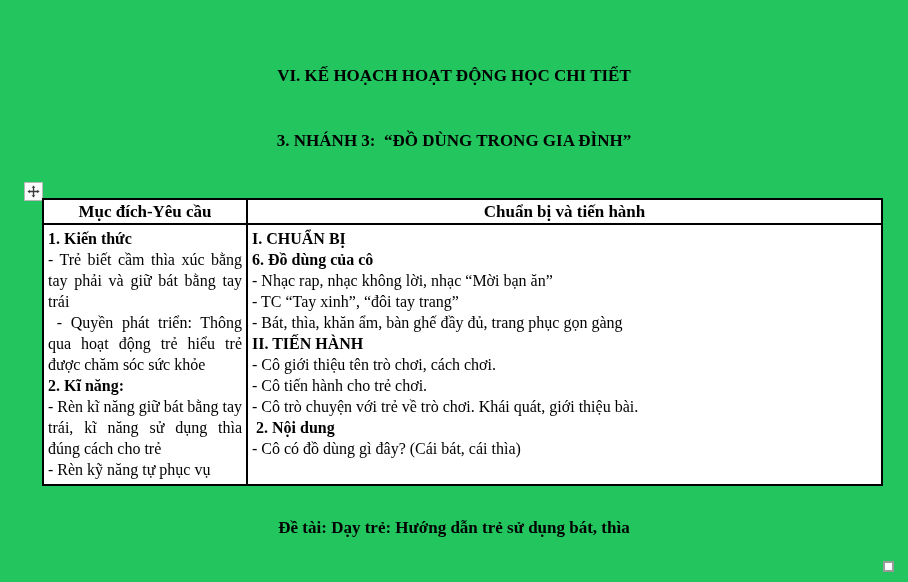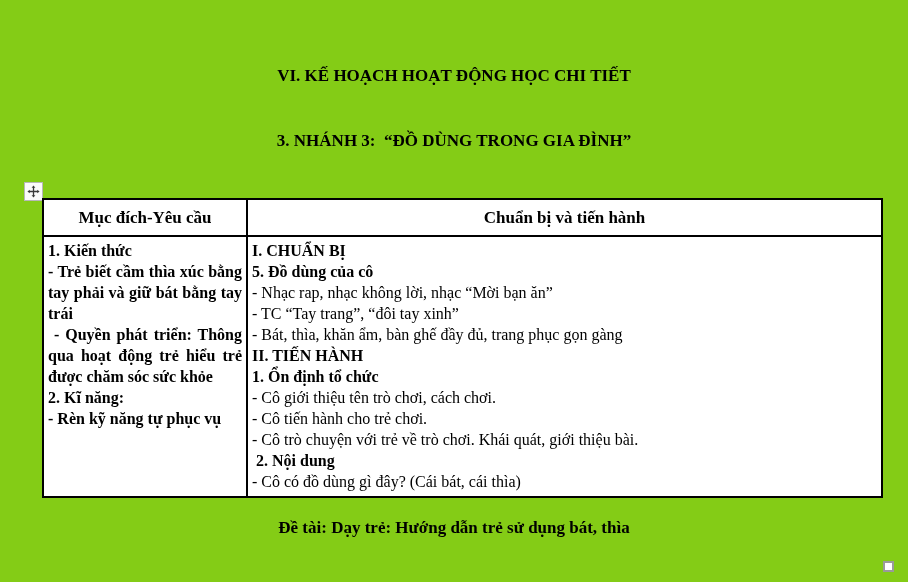--- a/index.html
+++ b/index.html
@@ -4,21 +4,21 @@
 <style>
   * { margin: 0; padding: 0; box-sizing: border-box; }
   html, body { background: #ffffff; }
   body {
     width: 908px; height: 582px;
     font-family: "Liberation Serif", "DejaVu Serif", serif;
     color: #000;
     position: relative;
     overflow: hidden;
   }
-  .page { position: absolute; inset: 0; background: #84cc16; }
+  .page { position: absolute; inset: 0; background: #22c55e; }
 
   
   .doc-header {
     position: absolute;
     left: 0; top: 22px; width: 908px;
     text-align: center;
     font-weight: bold;
     font-size: 17px;
     line-height: 21.5px;
     white-space: pre-wrap;
@@ -53,29 +53,29 @@
     background: #fff;
   }
   .cell { background: #fff; }
   .col-divider { border-right: 2px solid #000; }
   .thead {
     border-bottom: 2px solid #000;
     text-align: center;
     font-weight: bold;
     font-size: 17px;
     line-height: 21px;
-    padding: 7px 2px;
+    padding: 1px 2px;
   }
   .tbody { padding: 3px 4px 4px 4px; font-size: 16px; }
   .tbody .para {
     line-height: 21px;
     white-space: pre-wrap;
     min-height: 21px;
   }
-  .tbody-left .para { text-align: justify; font-weight: bold; }
+  .tbody-left .para { text-align: justify; }
   .tbody-right .para { text-align: left; }
   .para.bold { font-weight: bold; }
 
   .caret {
     display: inline-block;
     width: 1.5px; height: 15px;
     background: #000;
     vertical-align: -2px;
     margin-left: 1px;
   }
@@ -106,30 +106,30 @@
 
   <div class="lesson-table">
     <div class="cell thead col-divider">Mục đích-Yêu cầu</div>
     <div class="cell thead">Chuẩn bị và tiến hành</div>
 
     <div class="cell tbody tbody-left col-divider">
         <div class="para bold">1. Kiến thức</div>
         <div class="para">- Trẻ biết cầm thìa xúc bằng tay phải và giữ bát bằng tay trái</div>
         <div class="para"> - Quyền phát triển: Thông qua hoạt động trẻ hiểu trẻ được chăm sóc sức khỏe</div>
         <div class="para bold">2. Kĩ năng:</div>
+        <div class="para">- Rèn kĩ năng giữ bát bằng tay trái, kĩ năng sử dụng thìa đúng cách cho trẻ</div>
         <div class="para">- Rèn kỹ năng tự phục vụ</div>
       </div>
     <div class="cell tbody tbody-right">
         <div class="para bold">I. CHUẨN BỊ</div>
-        <div class="para bold">5. Đồ dùng của cô</div>
+        <div class="para bold">6. Đồ dùng của cô</div>
         <div class="para">- Nhạc rap, nhạc không lời, nhạc “Mời bạn ăn”</div>
-        <div class="para">- TC “Tay trang”, “đôi tay xinh”</div>
+        <div class="para">- TC “Tay xinh”, “đôi tay trang”</div>
         <div class="para">- Bát, thìa, khăn ẩm, bàn ghế đầy đủ, trang phục gọn gàng</div>
         <div class="para bold">II. TIẾN HÀNH</div>
-        <div class="para bold">1. Ổn định tổ chức</div>
         <div class="para">- Cô giới thiệu tên trò chơi, cách chơi.</div>
         <div class="para">- Cô tiến hành cho trẻ chơi.</div>
         <div class="para">- Cô trò chuyện với trẻ về trò chơi. Khái quát, giới thiệu bài.</div>
         <div class="para bold"> 2. Nội dung</div>
         <div class="para">- Cô có đồ dùng gì đây? (Cái bát, cái thìa)</div>
       </div>
   </div>
 
   <div class="resize-handle"></div>
 

